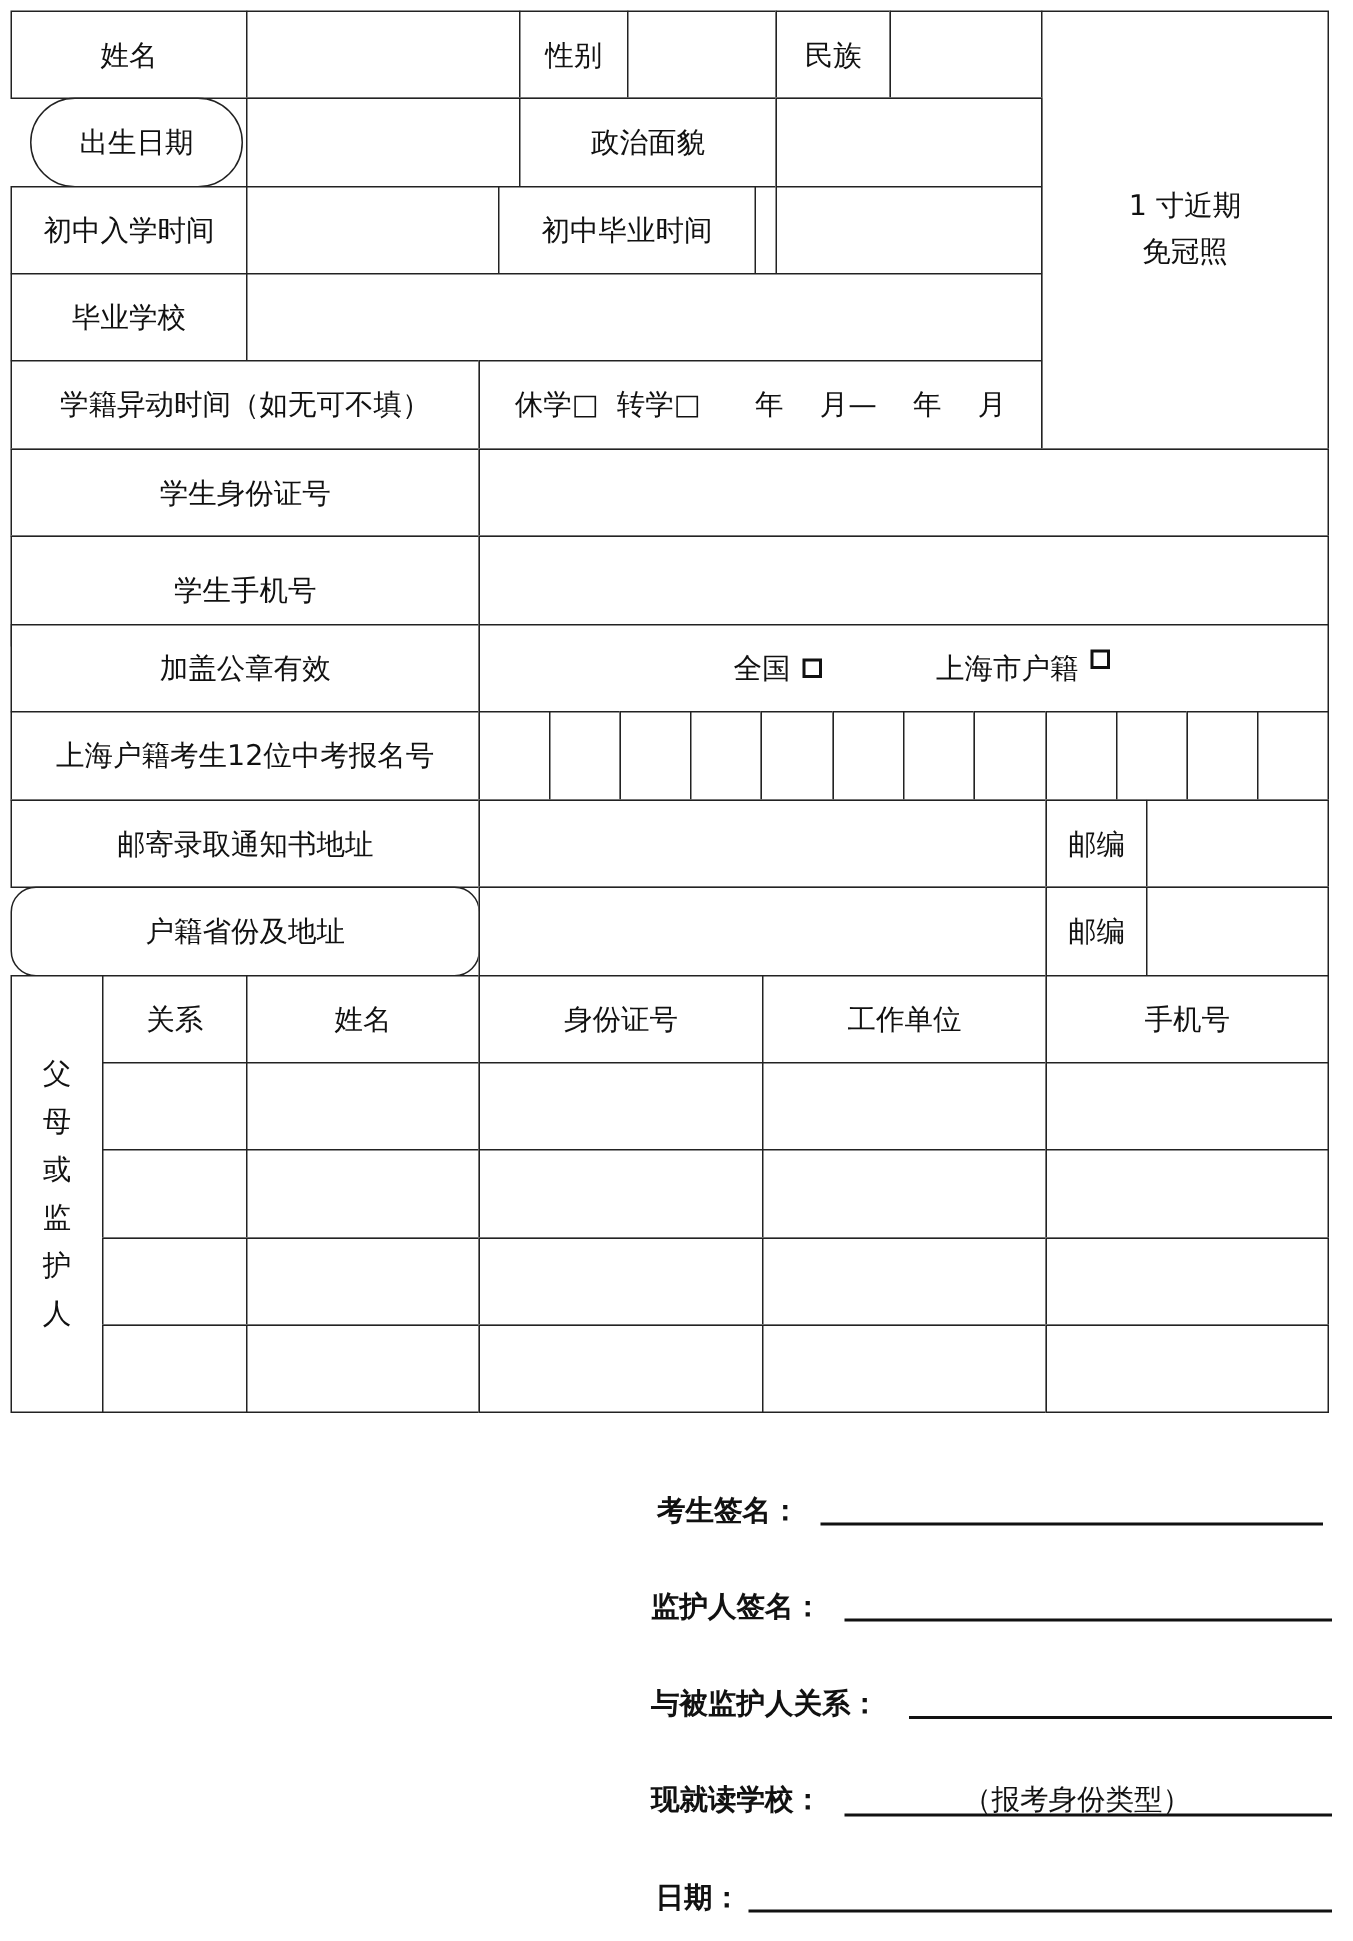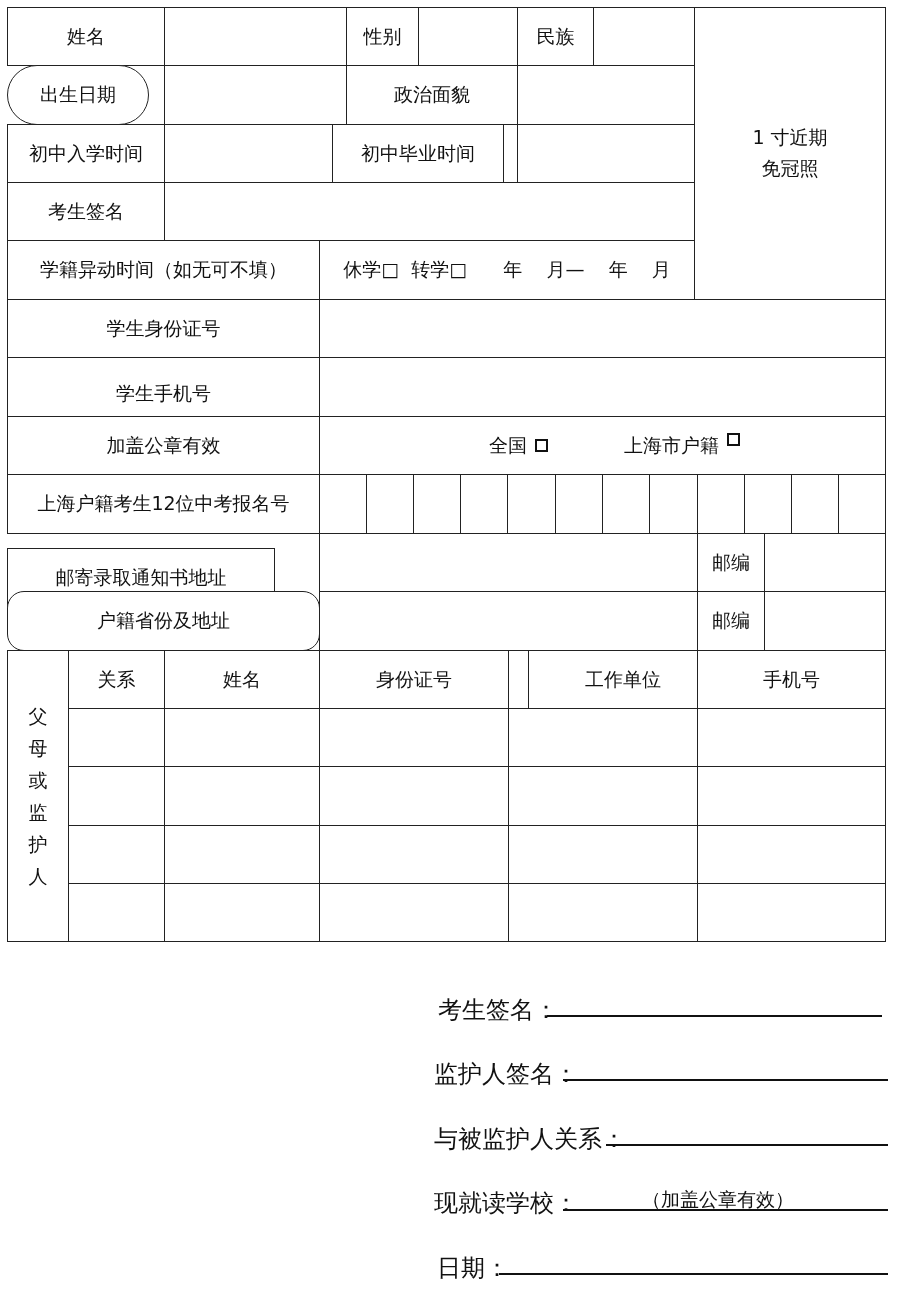--- a/index.html
+++ b/index.html
@@ -4,50 +4,50 @@
 <style>
   html, body { margin:0; padding:0; background:#ffffff; }
   body { width:902px; height:1294px; position:relative; overflow:hidden;
          font-family:"DejaVu Sans", "Liberation Sans", sans-serif; color:#111; }
   .c { position:absolute; box-sizing:border-box; border:1px solid #222;
        display:flex; align-items:center; justify-content:center;
        font-size:19px; text-align:center; background:#fff; }
   .vert { flex-direction:column; line-height:32px; font-size:19px; }
   .photo { flex-direction:column; line-height:31px; font-size:19px; }
   .chk { display:inline-block; width:13px; height:13px; border:2px solid #111; margin-left:8px; vertical-align:middle; box-sizing:border-box; }
-  .sig { position:absolute; font-size:24px; display:flex; align-items:flex-end; }
+  .sig { position:absolute; font-size:19px; display:flex; align-items:flex-end;font-weight:bold; }
   .line { position:absolute; border-bottom:2px solid #111; height:0; }
   .stamp { position:absolute; font-size:19px; }
 </style>
 </head>
 <body>
 
 <div class="c" style="left:7px;top:7px;width:158px;height:59px;">姓名</div>
 <div class="c" style="left:164px;top:7px;width:183px;height:59px;"></div>
 <div class="c" style="left:346px;top:7px;width:73px;height:59px;">性别</div>
 <div class="c" style="left:418px;top:7px;width:100px;height:59px;"></div>
 <div class="c" style="left:517px;top:7px;width:77px;height:59px;">民族</div>
 <div class="c" style="left:593px;top:7px;width:102px;height:59px;"></div>
 
 <div class="c photo" style="left:694px;top:7px;width:192px;height:293px;justify-content:flex-start;padding-top:114px;text-align:right;">
   <span>1 寸近期</span>
   <span>免冠照</span>
 </div>
 
-<div class="c" style="left:7px;top:65px;width:142px;height:60px;border-radius:30px;">出生日期</div>
+<div class="c" style="left:20px;top:65px;width:142px;height:60px;border-radius:30px;">出生日期</div>
 <div class="c" style="left:164px;top:65px;width:183px;height:60px;"></div>
 <div class="c" style="left:346px;top:65px;width:172px;height:60px;">政治面貌</div>
 <div class="c" style="left:517px;top:65px;width:178px;height:60px;"></div>
 
 <div class="c" style="left:7px;top:124px;width:158px;height:59px;">初中入学时间</div>
 <div class="c" style="left:164px;top:124px;width:183px;height:59px;"></div>
 <div class="c" style="left:332px;top:124px;width:172px;height:59px;">初中毕业时间</div>
 <div class="c" style="left:517px;top:124px;width:178px;height:59px;"></div>
 
-<div class="c" style="left:7px;top:182px;width:158px;height:59px;">考生签名</div>
+<div class="c" style="left:7px;top:182px;width:158px;height:59px;">毕业学校</div>
 <div class="c" style="left:164px;top:182px;width:531px;height:59px;"></div>
 
 <div class="c" style="left:7px;top:240px;width:313px;height:60px;">学籍异动时间（如无可不填）</div>
 <div class="c" style="left:319px;top:240px;width:376px;height:60px;white-space:pre;">休学□  转学□      年    月—    年    月</div>
 
 <div class="c" style="left:7px;top:299px;width:313px;height:59px;">学生身份证号</div>
 <div class="c" style="left:319px;top:299px;width:567px;height:59px;"></div>
 
 <div class="c" style="left:7px;top:357px;width:313px;height:74px;">学生手机号</div>
 <div class="c" style="left:319px;top:357px;width:567px;height:60px;"></div>
@@ -72,21 +72,21 @@
 <div class="c" style="left:460px;top:474px;width:48px;height:60px;"></div>
 <div class="c" style="left:507px;top:474px;width:49px;height:60px;"></div>
 <div class="c" style="left:555px;top:474px;width:48px;height:60px;"></div>
 <div class="c" style="left:602px;top:474px;width:48px;height:60px;"></div>
 <div class="c" style="left:649px;top:474px;width:49px;height:60px;"></div>
 <div class="c" style="left:697px;top:474px;width:48px;height:60px;"></div>
 <div class="c" style="left:744px;top:474px;width:48px;height:60px;"></div>
 <div class="c" style="left:791px;top:474px;width:48px;height:60px;"></div>
 <div class="c" style="left:838px;top:474px;width:48px;height:60px;"></div>
 
-<div class="c" style="left:7px;top:548px;width:268px;height:59px;">邮寄录取通知书地址</div>
+<div class="c" style="left:7px;top:533px;width:313px;height:59px;">邮寄录取通知书地址</div>
 <div class="c" style="left:319px;top:533px;width:379px;height:59px;"></div>
 <div class="c" style="left:697px;top:533px;width:68px;height:59px;">邮编</div>
 <div class="c" style="left:764px;top:533px;width:122px;height:59px;"></div>
 
 <div class="c" style="left:7px;top:591px;width:313px;height:60px;border-radius:17px;">户籍省份及地址</div>
 <div class="c" style="left:319px;top:591px;width:379px;height:60px;"></div>
 <div class="c" style="left:697px;top:591px;width:68px;height:60px;">邮编</div>
 <div class="c" style="left:764px;top:591px;width:122px;height:60px;"></div>
 
 <div class="c vert" style="left:7px;top:650px;width:62px;height:292px;">
@@ -94,21 +94,21 @@
   <span>母</span>
   <span>或</span>
   <span>监</span>
   <span>护</span>
   <span>人</span>
 </div>
 
 <div class="c" style="left:68px;top:650px;width:97px;height:59px;">关系</div>
 <div class="c" style="left:164px;top:650px;width:156px;height:59px;">姓名</div>
 <div class="c" style="left:319px;top:650px;width:190px;height:59px;">身份证号</div>
-<div class="c" style="left:508px;top:650px;width:190px;height:59px;margin-left:20px;">工作单位</div>
+<div class="c" style="left:508px;top:650px;width:190px;height:59px;">工作单位</div>
 <div class="c" style="left:697px;top:650px;width:189px;height:59px;">手机号</div>
 
 <div class="c" style="left:68px;top:708px;width:97px;height:59px;"></div>
 <div class="c" style="left:164px;top:708px;width:156px;height:59px;"></div>
 <div class="c" style="left:319px;top:708px;width:190px;height:59px;"></div>
 <div class="c" style="left:508px;top:708px;width:190px;height:59px;"></div>
 <div class="c" style="left:697px;top:708px;width:189px;height:59px;"></div>
 
 <div class="c" style="left:68px;top:766px;width:97px;height:60px;"></div>
 <div class="c" style="left:164px;top:766px;width:156px;height:60px;"></div>
@@ -132,16 +132,16 @@
 <div class="line" style="left:547px;top:1015px;width:335px;"></div>
 
 <div class="sig" style="left:434px;top:1058px;">监护人签名：</div>
 <div class="line" style="left:563px;top:1079px;width:325px;"></div>
 
 <div class="sig" style="left:434px;top:1123px;">与被监护人关系：</div>
 <div class="line" style="left:606px;top:1144px;width:282px;"></div>
 
 <div class="sig" style="left:434px;top:1187px;">现就读学校：</div>
 <div class="line" style="left:563px;top:1209px;width:325px;"></div>
-<div class="stamp" style="left:642px;top:1187px;">（加盖公章有效）</div>
+<div class="stamp" style="left:642px;top:1187px;">（报考身份类型）</div>
 
 <div class="sig" style="left:437px;top:1252px;">日期：</div>
 <div class="line" style="left:499px;top:1273px;width:389px;"></div>
 
 </body></html>

